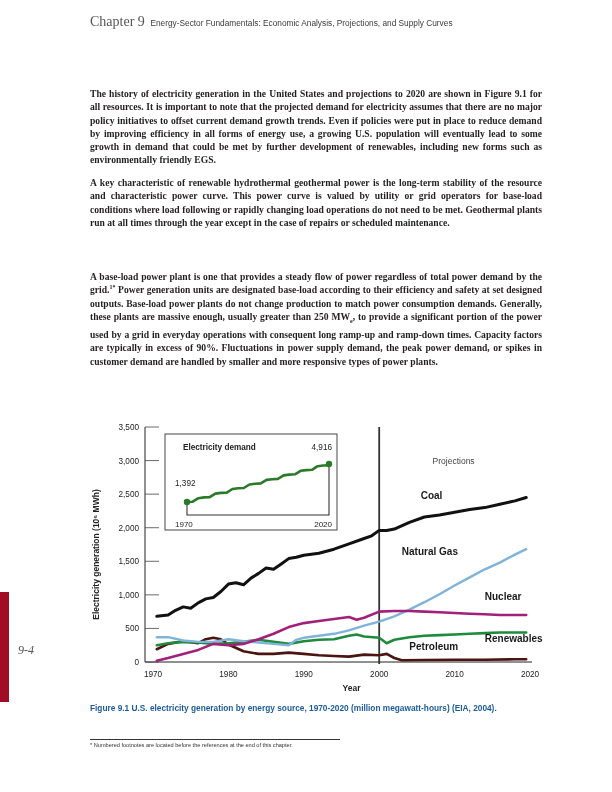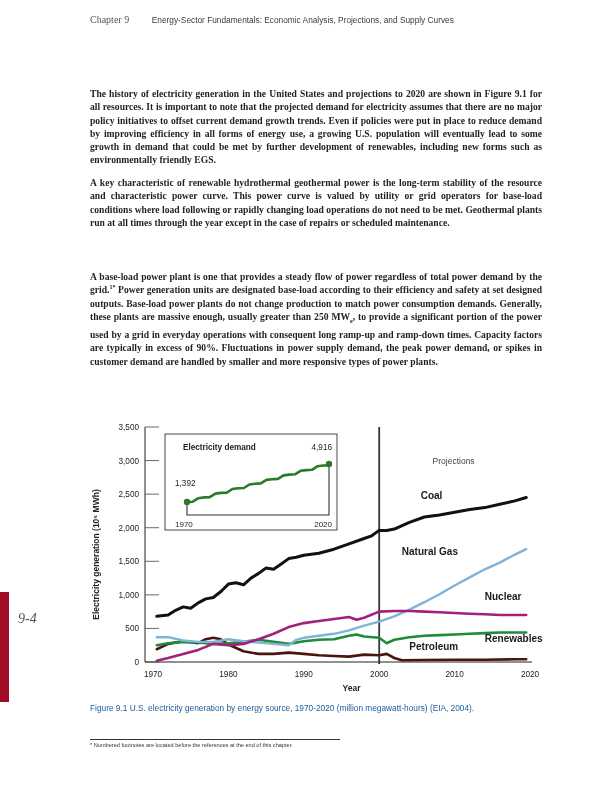--- a/index.html
+++ b/index.html
@@ -1,28 +1,28 @@
 <!DOCTYPE html>
 <html><head>
 <meta charset="utf-8">
 <style>
   html, body { margin:0; padding:0; background:#ffffff; }
   body { width:612px; height:792px; position:relative; overflow:hidden; font-family:"DejaVu Serif", serif; color:#231f20; }
   .header { position:absolute; left:90px; top:14px; font-size:8.3px; color:#3a3a3a; white-space:nowrap; }
-  .header .chap { font-family:"Liberation Serif", serif; font-size:10px; color:#555; margin-right:20px; }
+  .header .chap { font-family:"Liberation Serif", serif; font-size:14px; color:#555; margin-right:3px; }
   .header .title { font-family:"Liberation Sans", sans-serif; }
   .para { position:absolute; left:90px; width:452px; font-family:"Liberation Serif", serif; font-size:9.6px; line-height:13.3px; text-align:justify; color:#231f20;font-weight:bold; }
   .p1 { top:87px; }
   .p2 { top:176px; }
   .p3 { top:270px; }
   .para sup { font-size:6px; line-height:0; }
   .side-bar { position:absolute; left:0; top:592px; width:9px; height:110px; background:#a10d24; }
-  .page-num { position:absolute; left:18px; top:611px; font-family:"Liberation Serif", serif; font-style:italic; font-size:14px; color:#555; }
+  .page-num { position:absolute; left:18px; top:643px; font-family:"Liberation Serif", serif; font-style:italic; font-size:12px; color:#555; }
   #chart { position:absolute; left:85px; top:415px; }
-  .caption { position:absolute; left:90px; top:703px; font-family:"Liberation Sans", sans-serif; font-weight:normal; font-size:8.3px; color:#1c5b9a; white-space:nowrap; }
+  .caption { position:absolute; left:90px; top:703px; font-family:"Liberation Sans", sans-serif; font-weight:bold; font-size:8.3px; color:#1c5b9a; white-space:nowrap; }
   .fn-rule { position:absolute; left:90px; top:739px; width:250px; height:1px; background:#333; }
   .footnote { position:absolute; left:90px; top:742px; font-family:"Liberation Sans", sans-serif; font-size:5.6px; color:#333; white-space:nowrap; }
   svg text { font-family:"Liberation Sans", sans-serif; }
 </style>
 </head>
 <body>
 
 <div class="header">
   <span class="chap">Chapter 9</span>
   <span class="title">Energy-Sector Fundamentals: Economic Analysis, Projections, and Supply Curves</span>

